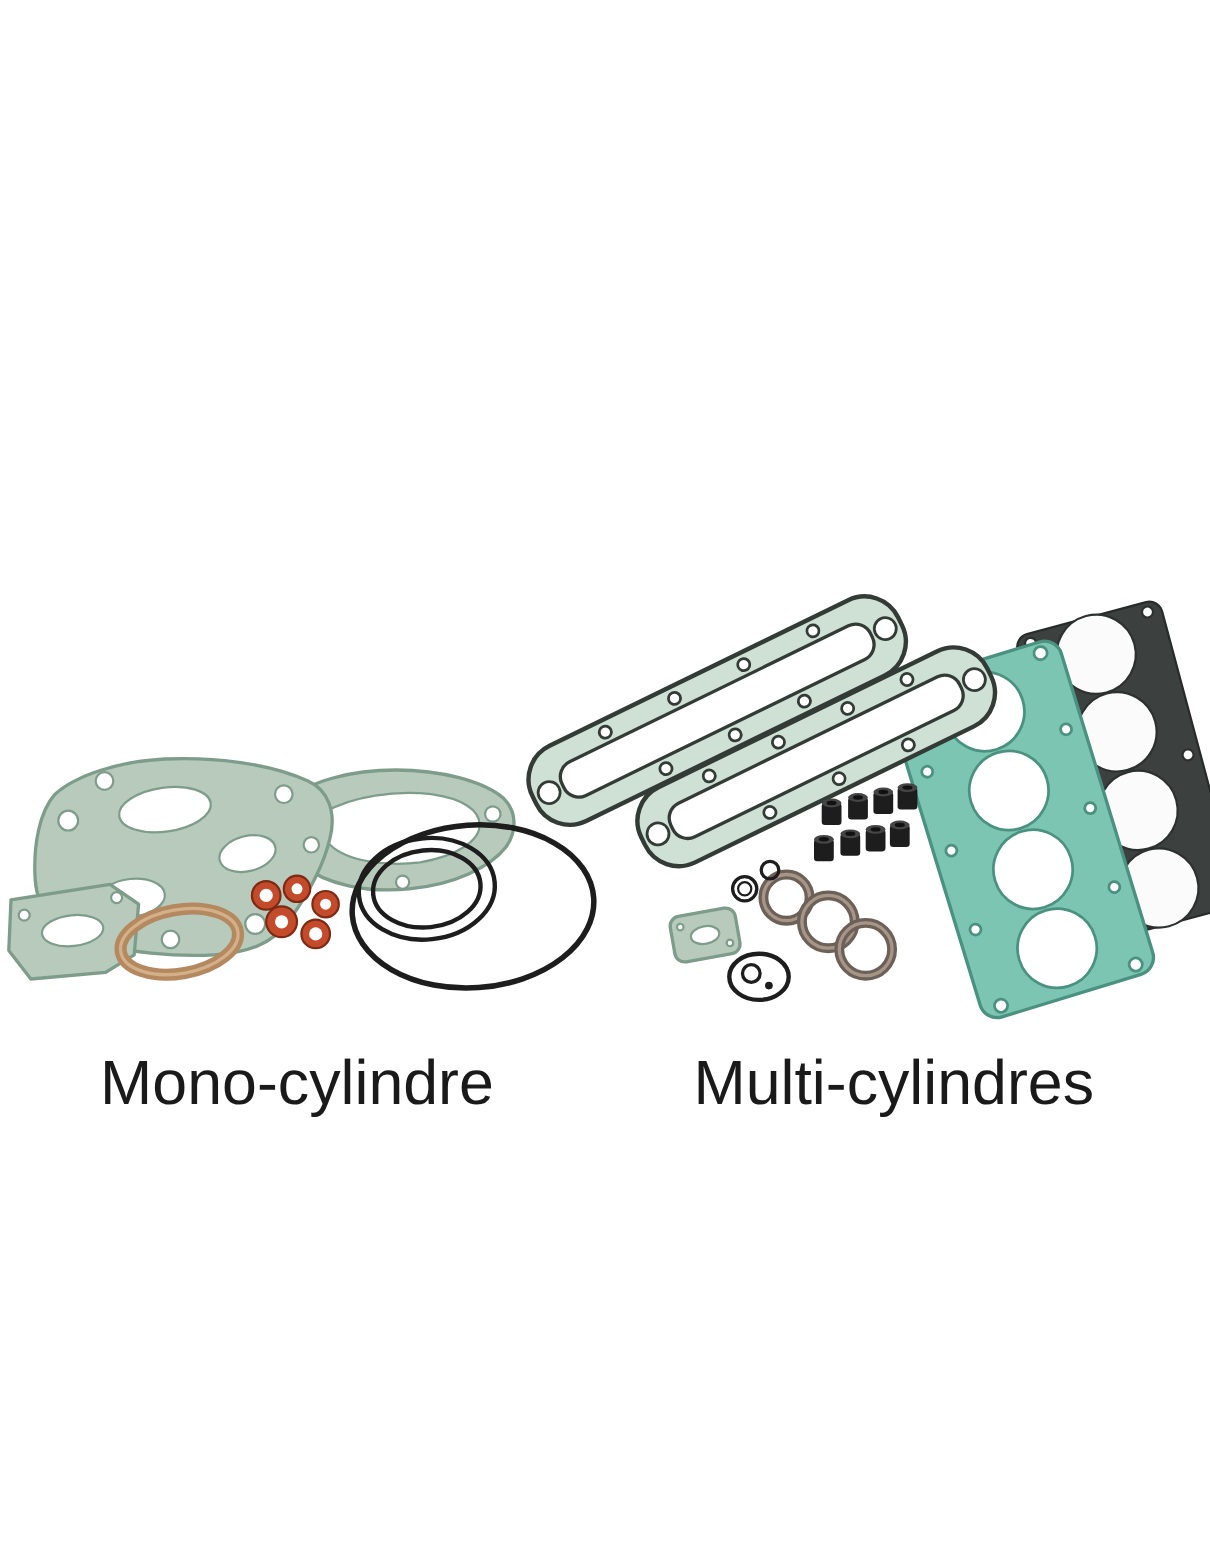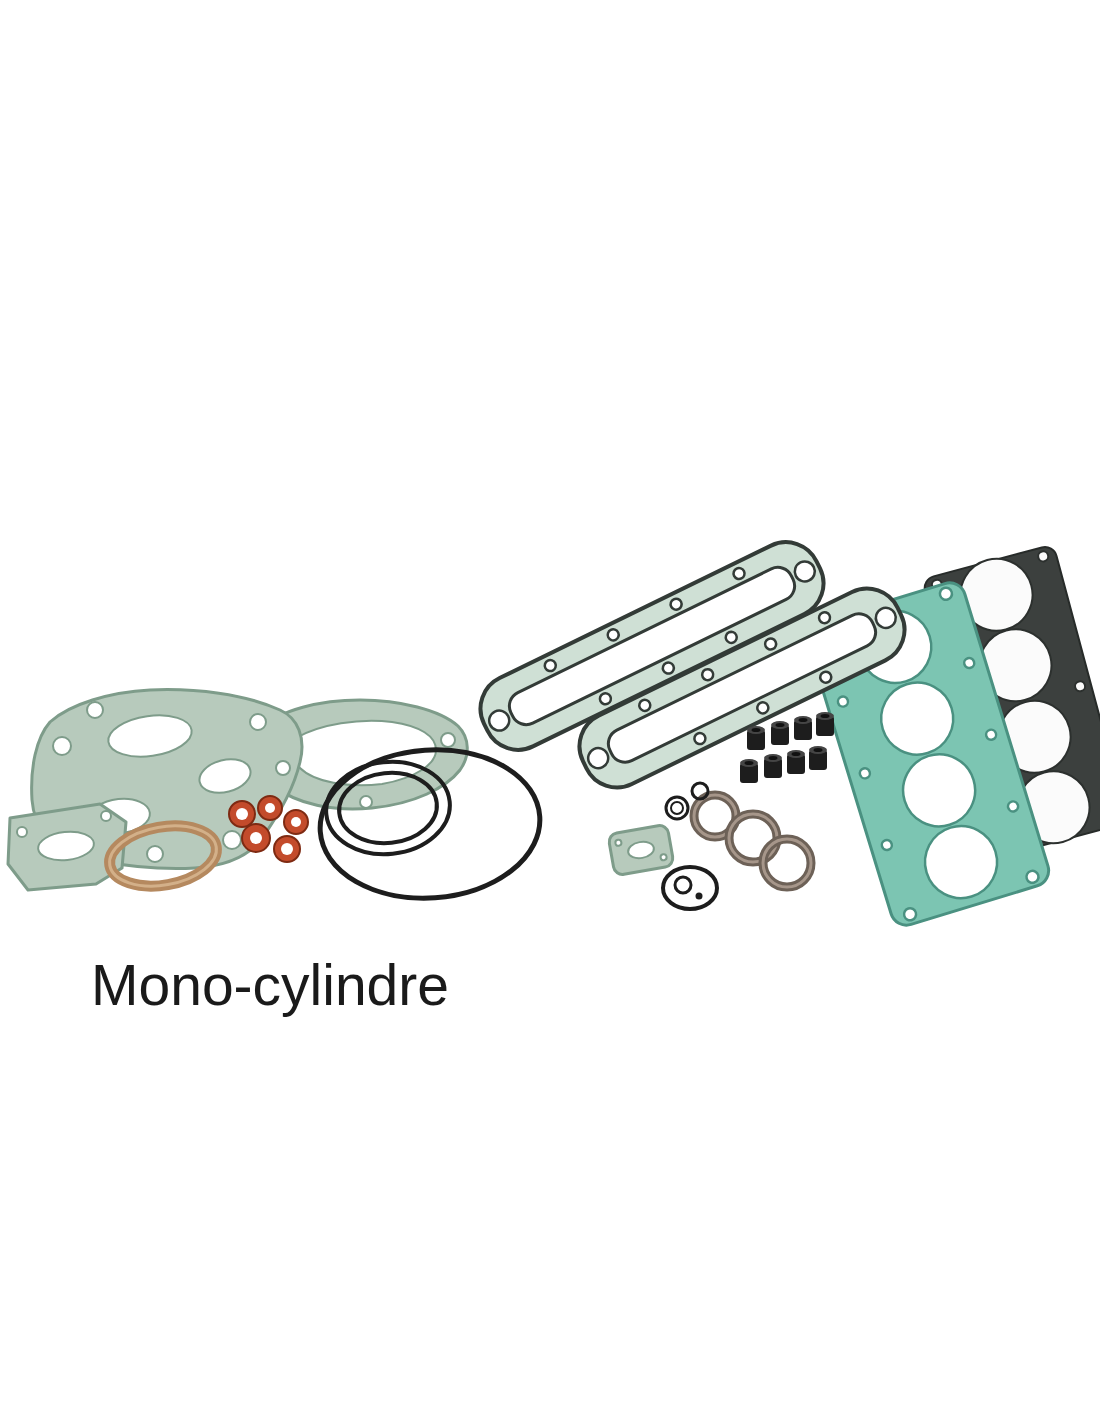--- a/index.html
+++ b/index.html
@@ -248,14 +248,15 @@
       </g>
 
       <g transform="rotate(-4 430 808)">
         <ellipse class="oring" cx="430" cy="808" rx="110" ry="74" stroke-width="5"></ellipse>
       </g>
     </g>
   </svg>
 
   <div class="caption caption-left">Mono-cylindre</div>
 
+  <div class="caption caption-right">Multi-cylindres</div>
 
 </div>
 
 </body></html>

